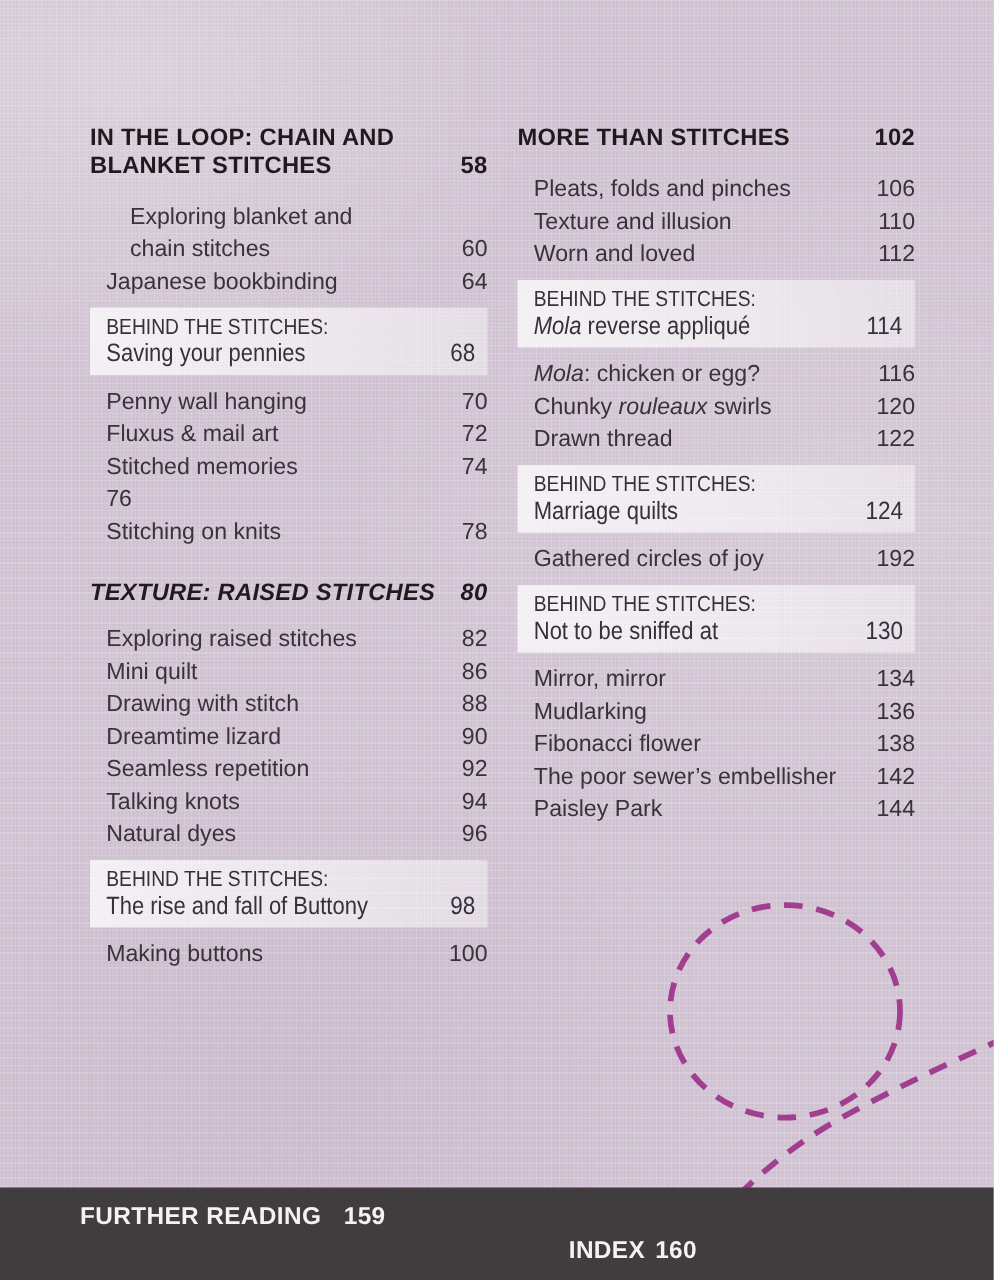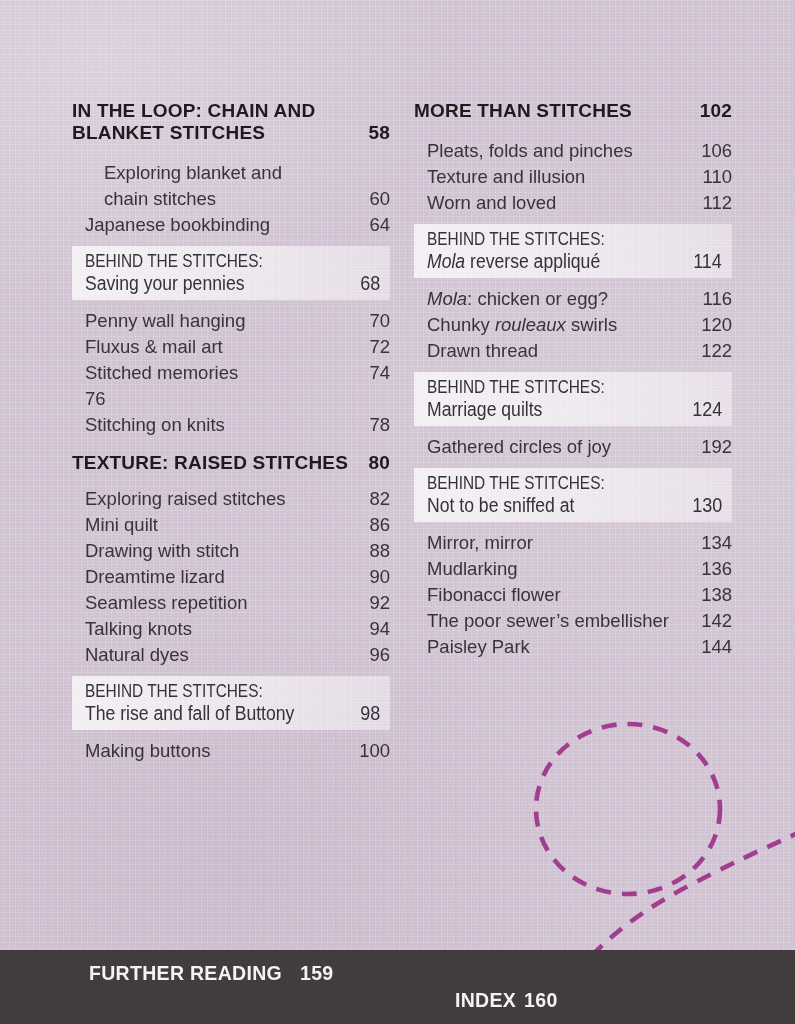--- a/index.html
+++ b/index.html
@@ -24,21 +24,21 @@
   }
   .col{width:318px;}
 
   
   .chapter{
     display:flex;justify-content:space-between;align-items:flex-end;
     font-weight:bold;font-size:19px;line-height:22px;
     color:#201a1f;letter-spacing:0.2px;
   }
   .chapter.first{margin-bottom:16px;}
-  .chapter.mid{margin-top:14px;margin-bottom:12px;}
+  .chapter.mid{margin-top:26px;margin-bottom:12px;font-style:italic;}
   .chapter .page-num{font-size:19px;}
 
   
   .entry{
     display:flex;justify-content:space-between;align-items:flex-end;
     padding-left:13px;
     font-size:18.5px;line-height:26px;color:#39323b;
   }
   .entry .label i{font-style:italic;}
   .entry-lines div{line-height:26px;margin-left:19px;}
@@ -65,21 +65,21 @@
   
   .footer{
     position:absolute;left:0;bottom:0;width:795px;height:74px;
     background:#413d3f;
   }
   .footer-item{
     position:absolute;top:12px;
     color:#f4f2f3;font-weight:bold;font-size:19.5px;letter-spacing:0.3px;
     display:flex;align-items:baseline;
   }
-  .footer-item.reading{left:89px;}
+  .footer-item.reading{left:64px;}
   .footer-item.index{left:455px;margin-top:27px;}
   .footer-item .gap-wide{width:18px;display:inline-block;}
   .footer-item .gap{width:8px;display:inline-block;}
 </style>
 </head>
 <body>
 
 <div class="page">
 
   <div class="toc-columns">

